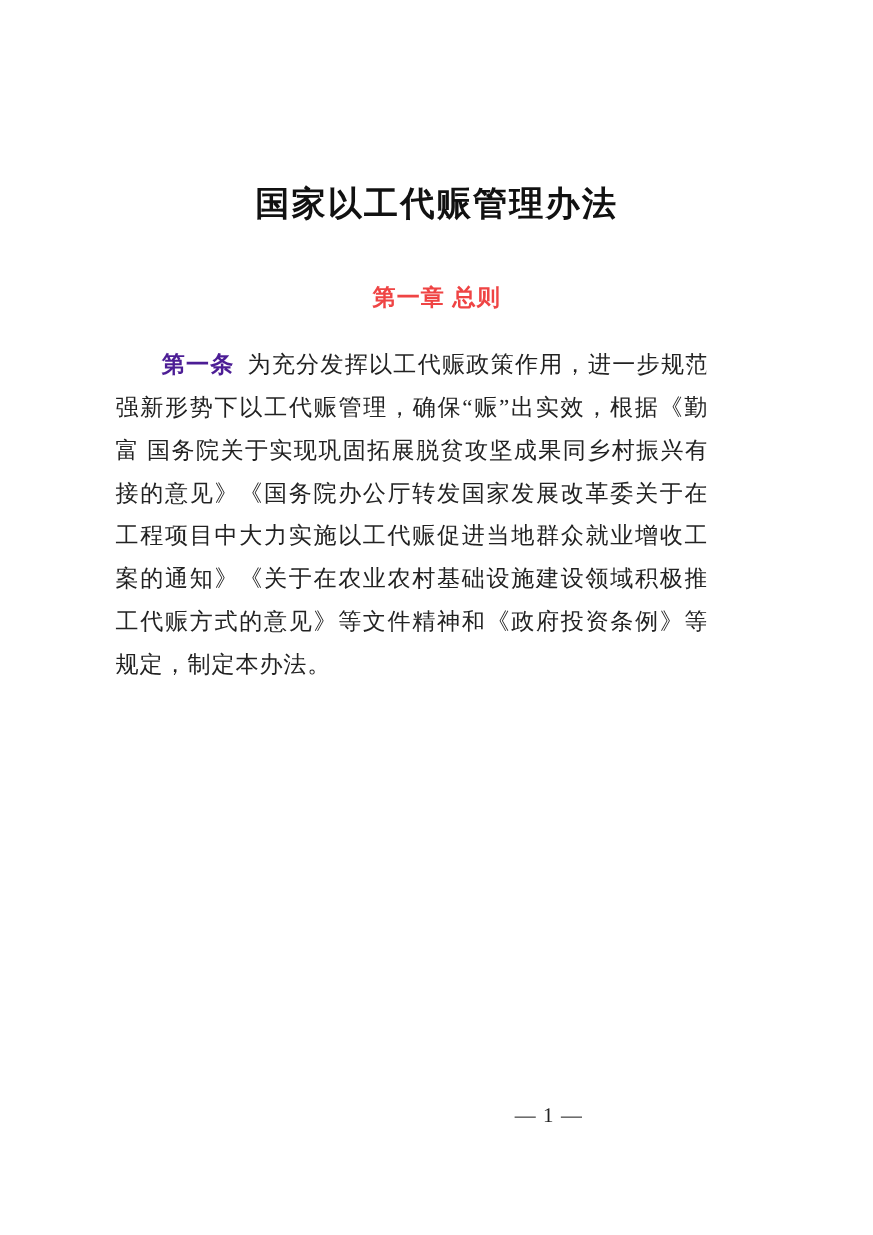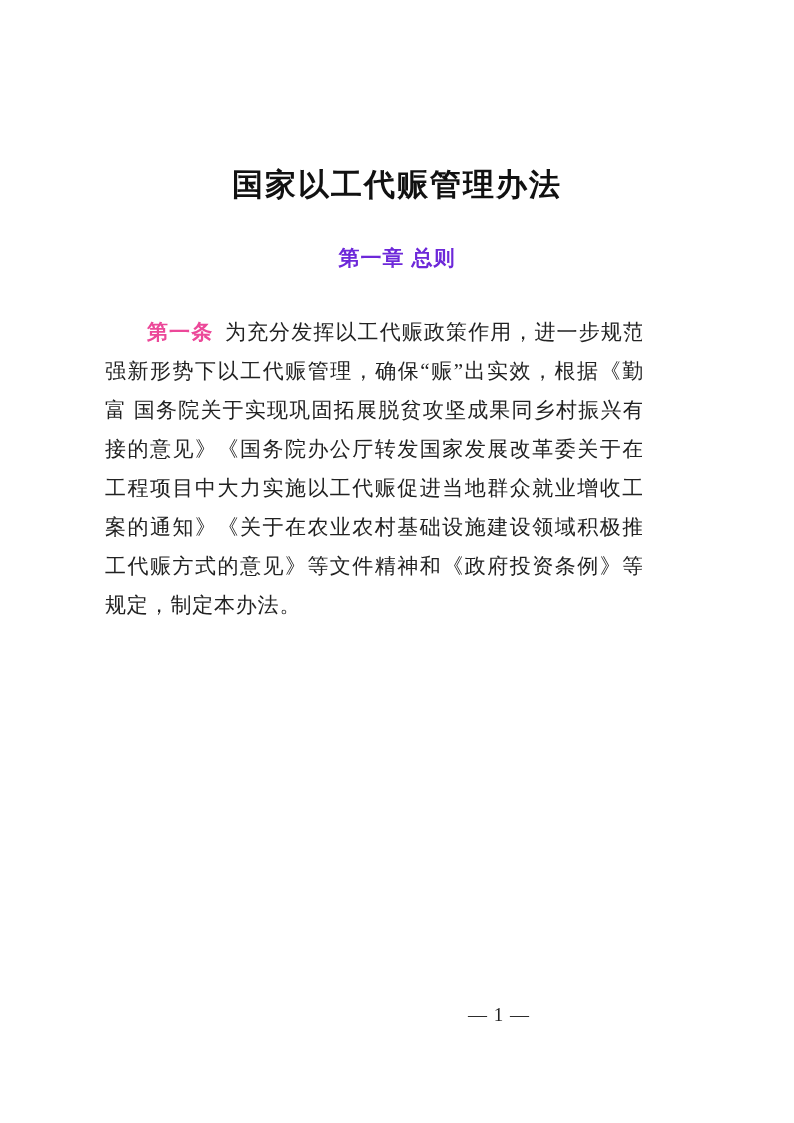--- a/index.html
+++ b/index.html
@@ -23,28 +23,28 @@
     width: 794px;
     text-align: center;
     font-size: 31px;
     font-weight: bold;
     letter-spacing: 2px;
     color: #111111;
     font-family: "Liberation Serif", serif;
   }
   .chapter-heading {
     position: absolute;
-    top: 244px;
+    top: 256px;
     left: 0;
     width: 794px;
     text-align: center;
     font-size: 21px;
     font-weight: bold;
     letter-spacing: 1px;
-    color: #6d28d9;
+    color: #ef4444;
     font-family: "Liberation Sans", sans-serif;
   }
   .body-text {
     position: absolute;
     top: 312px;
     left: 105px;
     width: 584px;
     font-size: 21px;
     line-height: 39px;
     text-align: justify;
@@ -54,21 +54,21 @@
   }
   .para {
     margin: 0;
     padding: 0;
     text-indent: 2em;
   }
   .para-lead {
     font-weight: bold;
     font-family: "Liberation Sans", sans-serif;
     margin-right: 0.55em;
-    color: #ec4899;
+    color: #4c1d95;
   }
   .page-number {
     position: absolute;
     top: 1004px;
     right: 112px;
     font-size: 19px;
     letter-spacing: 1px;
     color: #222222;
   }
 </style>

